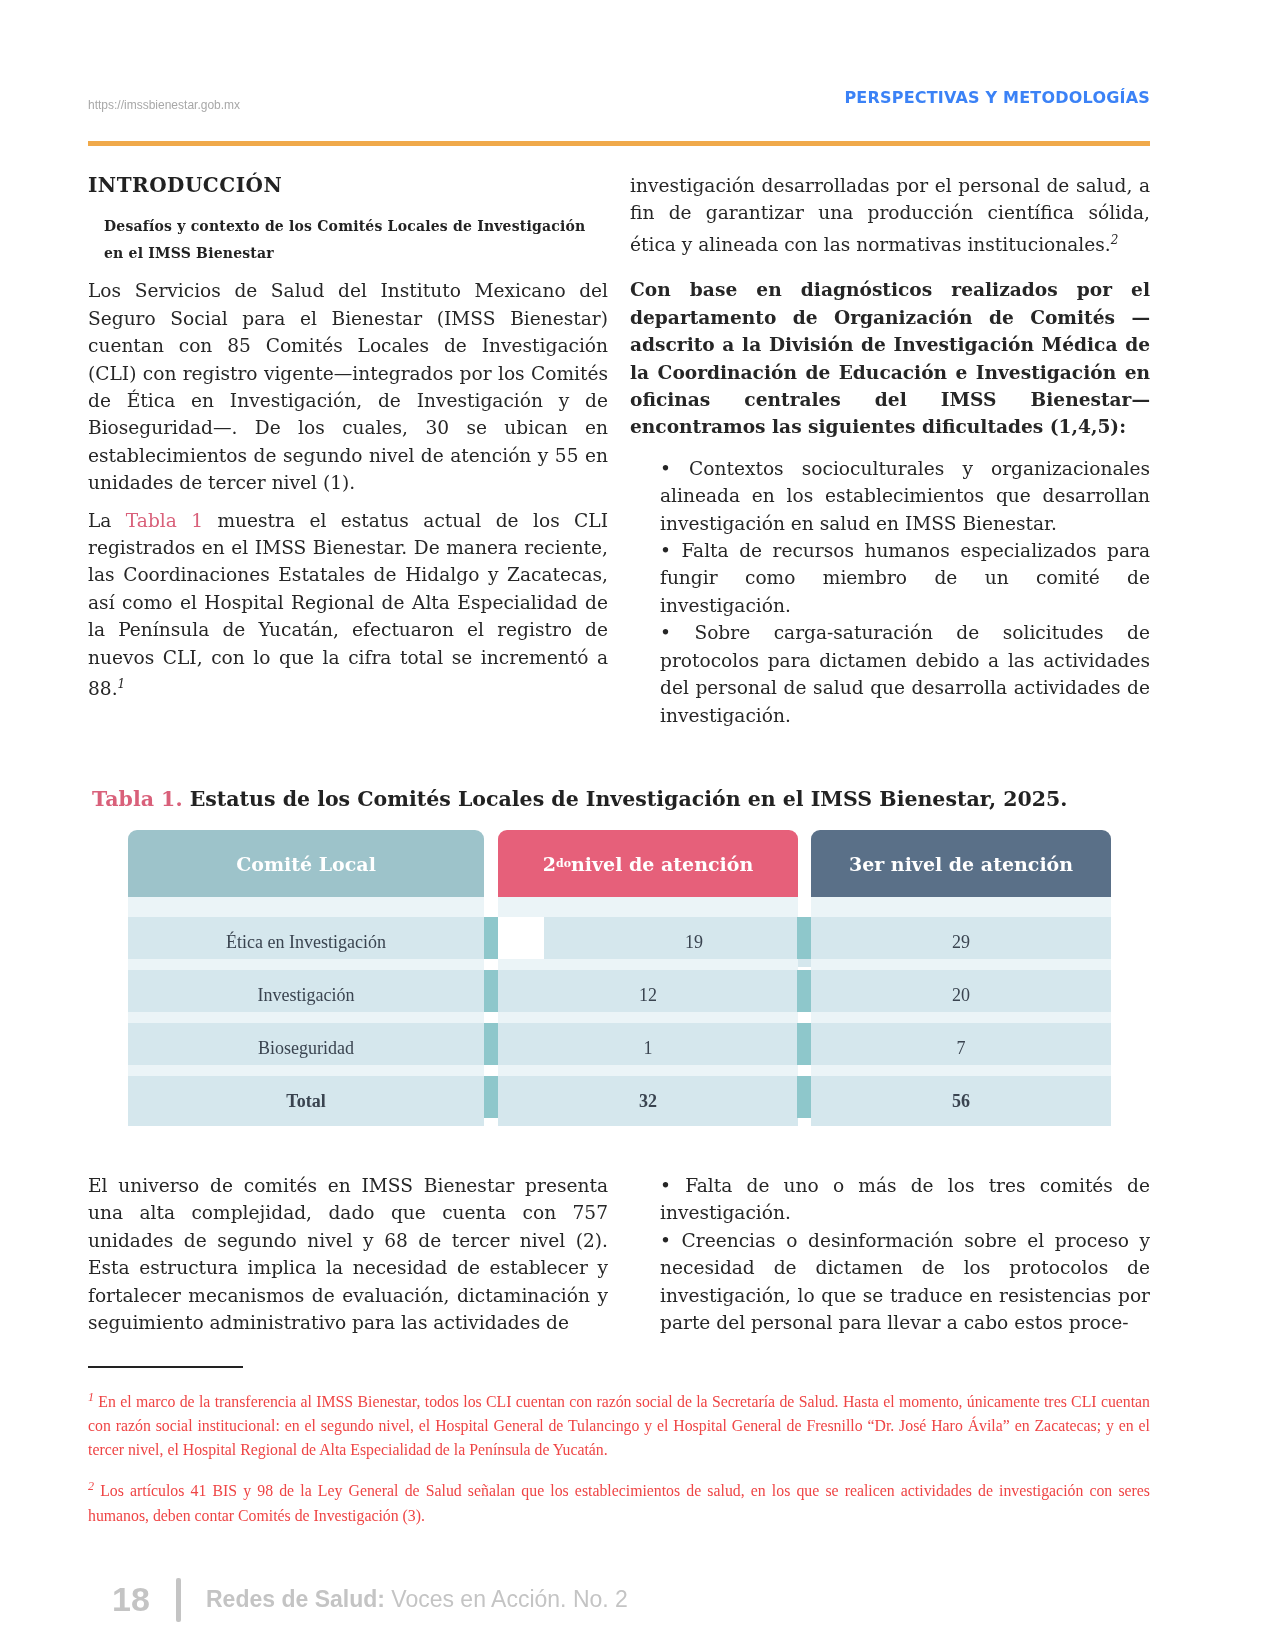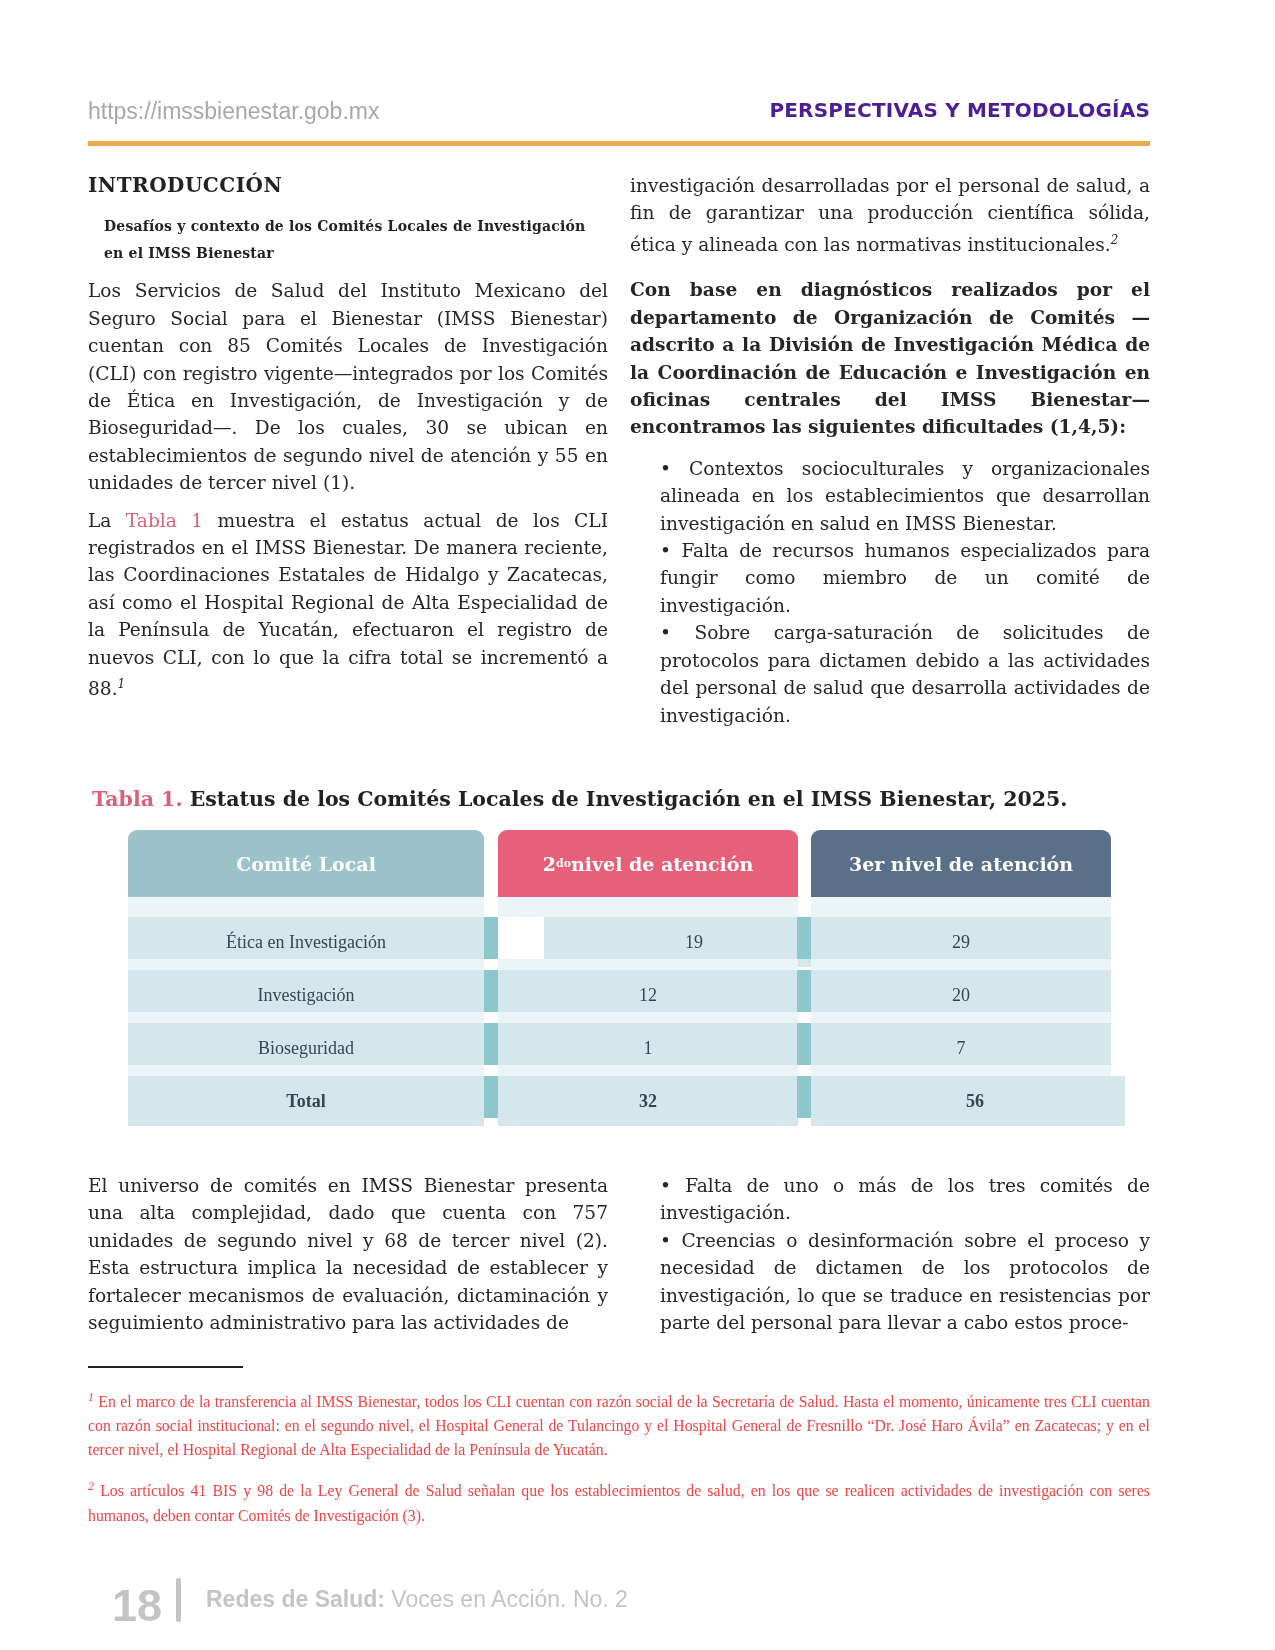--- a/index.html
+++ b/index.html
@@ -1,21 +1,21 @@
 <!DOCTYPE html>
 <html><head>
 <meta charset="utf-8">
 <style>
   html, body { margin:0; padding:0; background:#ffffff; }
   body { width:1275px; height:1650px; position:relative; overflow:hidden;
          font-family:"DejaVu Serif","Liberation Serif",serif; color:#222222; }
   .abs { position:absolute; }
-  .url { left:88px; top:98px; font-family:"Liberation Sans",sans-serif; font-size:23px; color:#a8a8a8; }
-  .section-label { right:125px; top:98px; font-family:"DejaVu Sans","Liberation Sans",sans-serif;
-                   font-size:20px; font-weight:bold; color:#4c1d95; letter-spacing:0.2px; }
+  .url { left:88px; top:98px; font-family:"Liberation Sans",sans-serif; font-size:12px; color:#a8a8a8; }
+  .section-label { right:125px; top:88px; font-family:"DejaVu Sans","Liberation Sans",sans-serif;
+                   font-size:16px; font-weight:bold; color:#3b82f6; letter-spacing:0.2px; }
   .rule { left:88px; top:141px; width:1062px; height:5px; background:#f0a94a; }
 
   .col { position:absolute; width:520px; font-size:18.6px; line-height:27.4px; color:#262626; }
   .col-left { left:88px; top:172px; }
   .col-right { left:630px; top:172px; }
   .justify { text-align:justify; }
   p { margin:0 0 10px 0; }
   .h-intro { font-weight:bold; font-size:20px; letter-spacing:0.5px; margin:0 0 14px 0; color:#222; }
   .h-sub { font-weight:bold; font-size:14px; line-height:27px; margin:0 0 10px 16px; color:#222; letter-spacing:0.2px;}
   .tref { color:#d9607a; font-weight:normal; }
@@ -39,21 +39,21 @@
   .c2 { left:370px; width:300px; }
   .c3 { left:683px; width:300px; }
   .accent { position:absolute; width:14px; background:#8ec7cb; }
   .total { font-weight:bold; }
 
   .fn-rule { left:88px; top:1366px; width:155px; height:2px; background:#222; }
   .footnotes { left:88px; top:1385px; width:1062px; font-family:"Liberation Serif",serif; font-size:15.8px;
                line-height:24px; color:#ef4444; text-align:justify; }
   .footnotes p { margin:0 0 12px 0; }
 
-  .page-num { left:112px; top:1580px; font-family:"Liberation Sans",sans-serif; font-size:45px; font-weight:bold; color:#c4c4c4; }
+  .page-num { left:112px; top:1580px; font-family:"Liberation Sans",sans-serif; font-size:34px; font-weight:bold; color:#c4c4c4; }
   .page-bar { left:176px; top:1578px; width:5px; height:44px; background:#c4c4c4; border-radius:2px; }
   .pub { left:206px; top:1586px; font-family:"Liberation Sans",sans-serif; font-size:23px; color:#c4c4c4; }
   .pub b { font-weight:bold; }
 </style>
 </head>
 <body>
 
 <div class="abs url">https://imssbienestar.gob.mx</div>
 <div class="abs section-label">PERSPECTIVAS Y METODOLOGÍAS</div>
 <div class="abs rule"></div>
@@ -117,21 +117,21 @@
   <div class="row c3" style="top:193px;">7</div>
 
   <div class="spacer" style="top:235px;left:0;width:356px;height:11px;"></div>
   <div class="spacer" style="top:235px;left:370px;width:300px;height:11px;"></div>
   <div class="spacer" style="top:235px;left:683px;width:300px;height:11px;"></div>
 
   <div class="row c1 total" style="top:246px;">Total</div>
   <div class="accent" style="top:246px;left:356px;height:42px;"></div>
   <div class="row c2 total" style="top:246px;">32</div>
   <div class="accent" style="top:246px;left:669px;height:42px;"></div>
-  <div class="row c3 total" style="top:246px;padding-left:14px;">56</div>
+  <div class="row c3 total" style="top:246px;">56</div>
 </div>
 
 <div class="col justify" style="left:88px;top:1172px;">
   <p>El universo de comités en IMSS Bienestar presenta una alta complejidad, dado que cuenta con 757 unidades de segundo nivel y 68 de tercer nivel (2). Esta estructura implica la necesidad de establecer y fortalecer mecanismos de evaluación, dictaminación y seguimiento administrativo para las actividades de</p>
 </div>
 <div class="col" style="left:660px;top:1172px;width:490px;">
   <div class="justify">• Falta de uno o más de los tres comités de investigación.</div>
   <div class="justify">• Creencias o desinformación sobre el proceso y necesidad de dictamen de los protocolos de investigación, lo que se traduce en resistencias por parte del personal para llevar a cabo estos proce-</div>
 </div>
 

